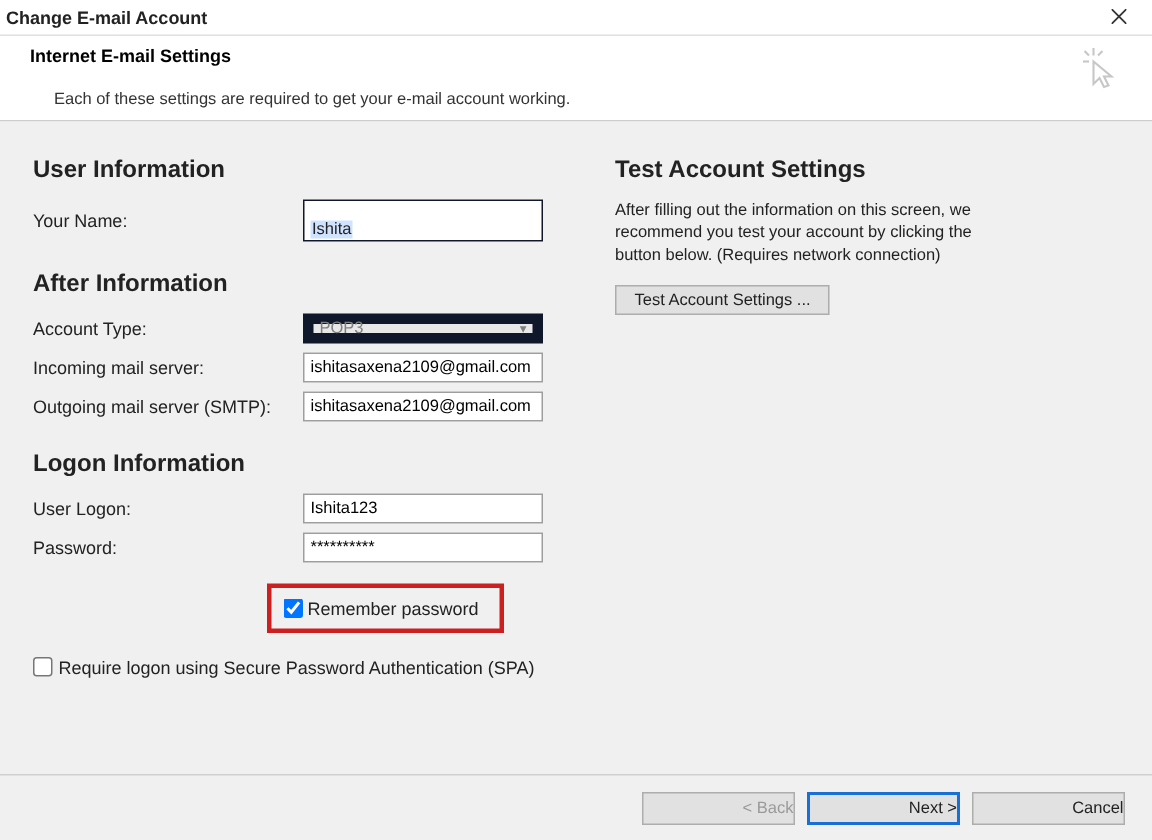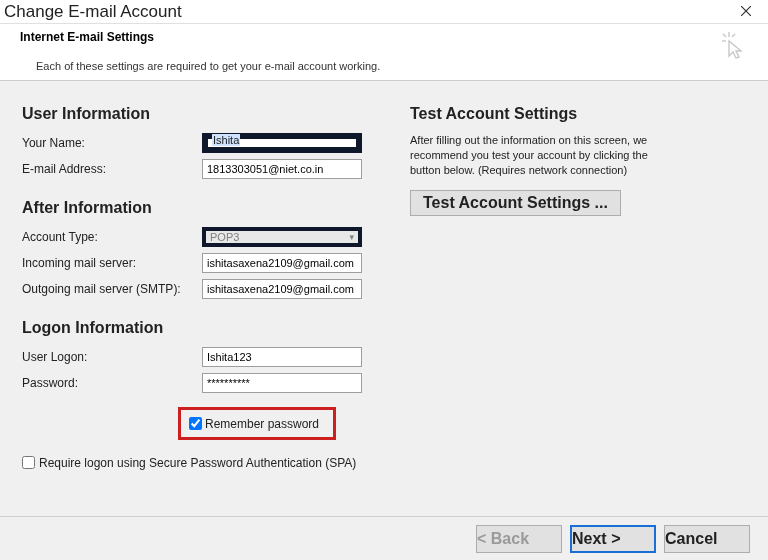--- a/index.html
+++ b/index.html
@@ -8,21 +8,21 @@
     width:768px; height:560px;
     background:#fff;
     font-size:12px; color:#222;
     display:flex; flex-direction:column;
   }
   
   .titlebar {
     height:24px; display:flex; align-items:center;
     padding:0 6px 0 4px; border-bottom:1px solid #e0e0e0;
   }
-  .titlebar .title { flex:1; font-size:17px; }
+  .titlebar .title { flex:1; font-size:12px;font-weight:bold; }
   .titlebar .close { width:32px; text-align:center; cursor:default; }
   .titlebar .close svg { width:10px; height:10px; }
 
   
   .header {
     padding:6px 14px 8px 20px;
     display:flex; justify-content:space-between; align-items:flex-start;
   }
   .header-text h2 {
     margin:0 0 16px 0; font-size:12px; font-weight:bold; color:#000;
@@ -43,51 +43,51 @@
   .col-right { flex:1; }
 
   .section-title { font-weight:bold; font-size:16px; margin:0 0 10px 0; }
   .row { display:flex; align-items:center; margin-bottom:6px; }
   .row label.fld { width:180px; font-size:12px; color:#222; }
   .row input[type=text], .row input[type=password] {
     width:160px; height:20px; font-size:11px;
     border:1px solid #9e9e9e; background:#fff; padding:1px 4px;
   }
   .select-box {
-    width:160px; height:20px; border:4px solid #0f172a;
+    width:160px; height:20px; border:7px solid #0f172a;
     background:#e8e8e8; display:flex; align-items:center;
     justify-content:space-between; padding:0 4px; color:#808080;
     font-size:11px;
   }
   .select-box .chev { font-size:9px; color:#808080; }
   .selected-text { background:#cfe3ff; padding:0 1px; }
 
   .section-gap { height:14px; }
   .remember-wrap {
     display:inline-flex; align-items:center; padding:4px 14px 4px 4px;
     border:3px solid #cc1f1f; margin-left:156px; margin-top:8px;
   }
   .spa-row { display:flex; align-items:flex-start; margin-top:16px; }
   .spa-row input { margin:0 4px 0 0; width:13px; height:13px; }
 
   .right-text { font-size:11px; color:#222; line-height:1.35; max-width:260px; }
   .btn {
     display:inline-block; background:#e1e1e1; border:1px solid #adadad;
-    font-size:16px; padding:3px 12px; color:#222; cursor:default;font-weight:bold;
+    font-size:11px; padding:3px 12px; color:#222; cursor:default;
   }
   .btn.disabled { color:#9a9a9a; }
   .more-settings { margin-top:280px; }
 
   
   .footer {
     background:#f0f0f0; border-top:1px solid #cfcfcf;
     height:44px; display:flex; justify-content:flex-end; align-items:center;
     gap:8px; padding-right:18px;
   }
-  .footer .btn { width:86px; text-align:left; padding:4px 0; }
+  .footer .btn { width:102px; text-align:right; padding:4px 0; }
   .footer .btn.primary { border:2px solid #1a6fd6; background:#e1e1e1; padding:3px 0; }
 </style>
 </head>
 <body>
 
 <div class="titlebar">
   <div class="title">Change E-mail Account</div>
   <div class="close">
     <span>
       <svg viewBox="0 0 10 10">
@@ -118,29 +118,25 @@
 <div class="divider"></div>
 
 <div class="content">
 
   <div class="col-left">
 
     <div class="section-title">User Information</div>
 
     <div class="row">
       <label class="fld">Your Name:</label>
-      <div style="width:160px;height:20px;border:6px solid #0f172a;background:#fff;padding:1px 4px;font-size:11px;display:flex;align-items:flex-end;">
+      <div style="width:160px;height:20px;border:1px solid #0f172a;background:#fff;padding:13px 4px;font-size:11px;display:flex;align-items:flex-start;">
         <span class="selected-text">Ishita</span>
       </div>
     </div>
 
-    <div class="row">
-      <label class="fld">E-mail Address:</label>
-      <input type="text" value="1813303051@niet.co.in" style="">
-    </div>
 
     <div class="section-gap"></div>
     <div class="section-title">After Information</div>
 
     <div class="row">
       <label class="fld">Account Type:</label>
       <div class="select-box">
         <span>POP3</span>
         <span class="chev">▾</span>
       </div>

